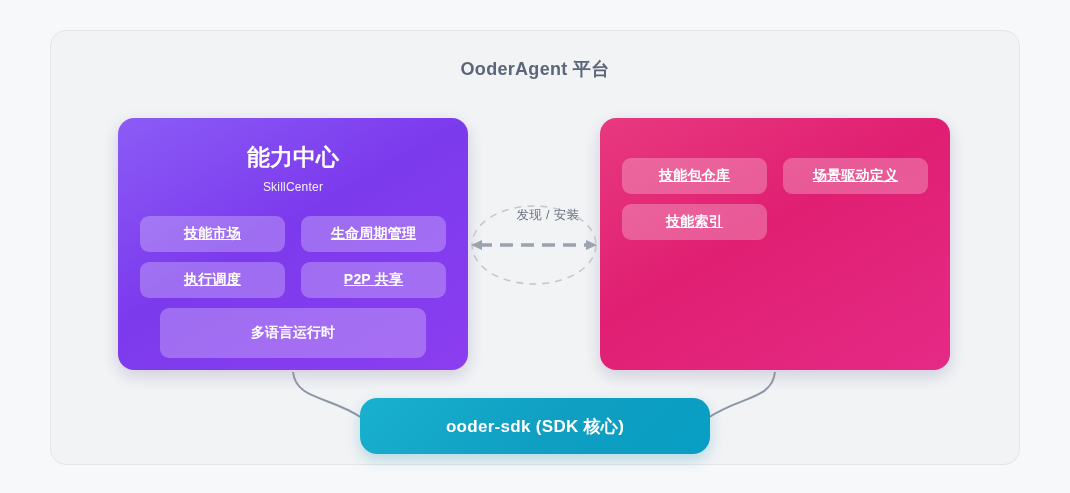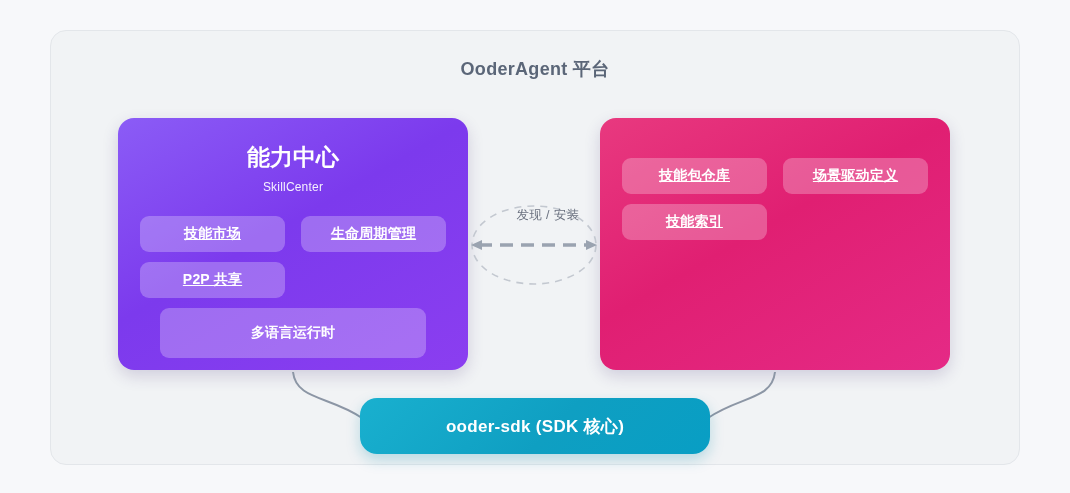--- a/index.html
+++ b/index.html
@@ -165,20 +165,21 @@
   <div class="platform-container">
     <div class="platform-title">OoderAgent 平台</div>
   </div>
 
   <div class="panel panel-left">
     <div class="panel-title">能力中心</div>
     <div class="panel-subtitle">SkillCenter</div>
     <div class="chip-grid">
       <div class="chip">技能市场</div>
       <div class="chip">生命周期管理</div>
+      <div class="chip">执行调度</div>
       <div class="chip">P2P 共享</div>
     </div>
     <div class="chip-wide">多语言运行时</div>
   </div>
 
   <div class="panel panel-right">
     <div class="chip-grid">
       <div class="chip">技能包仓库</div>
       <div class="chip">场景驱动定义</div>
       <div class="chip">技能索引</div>

